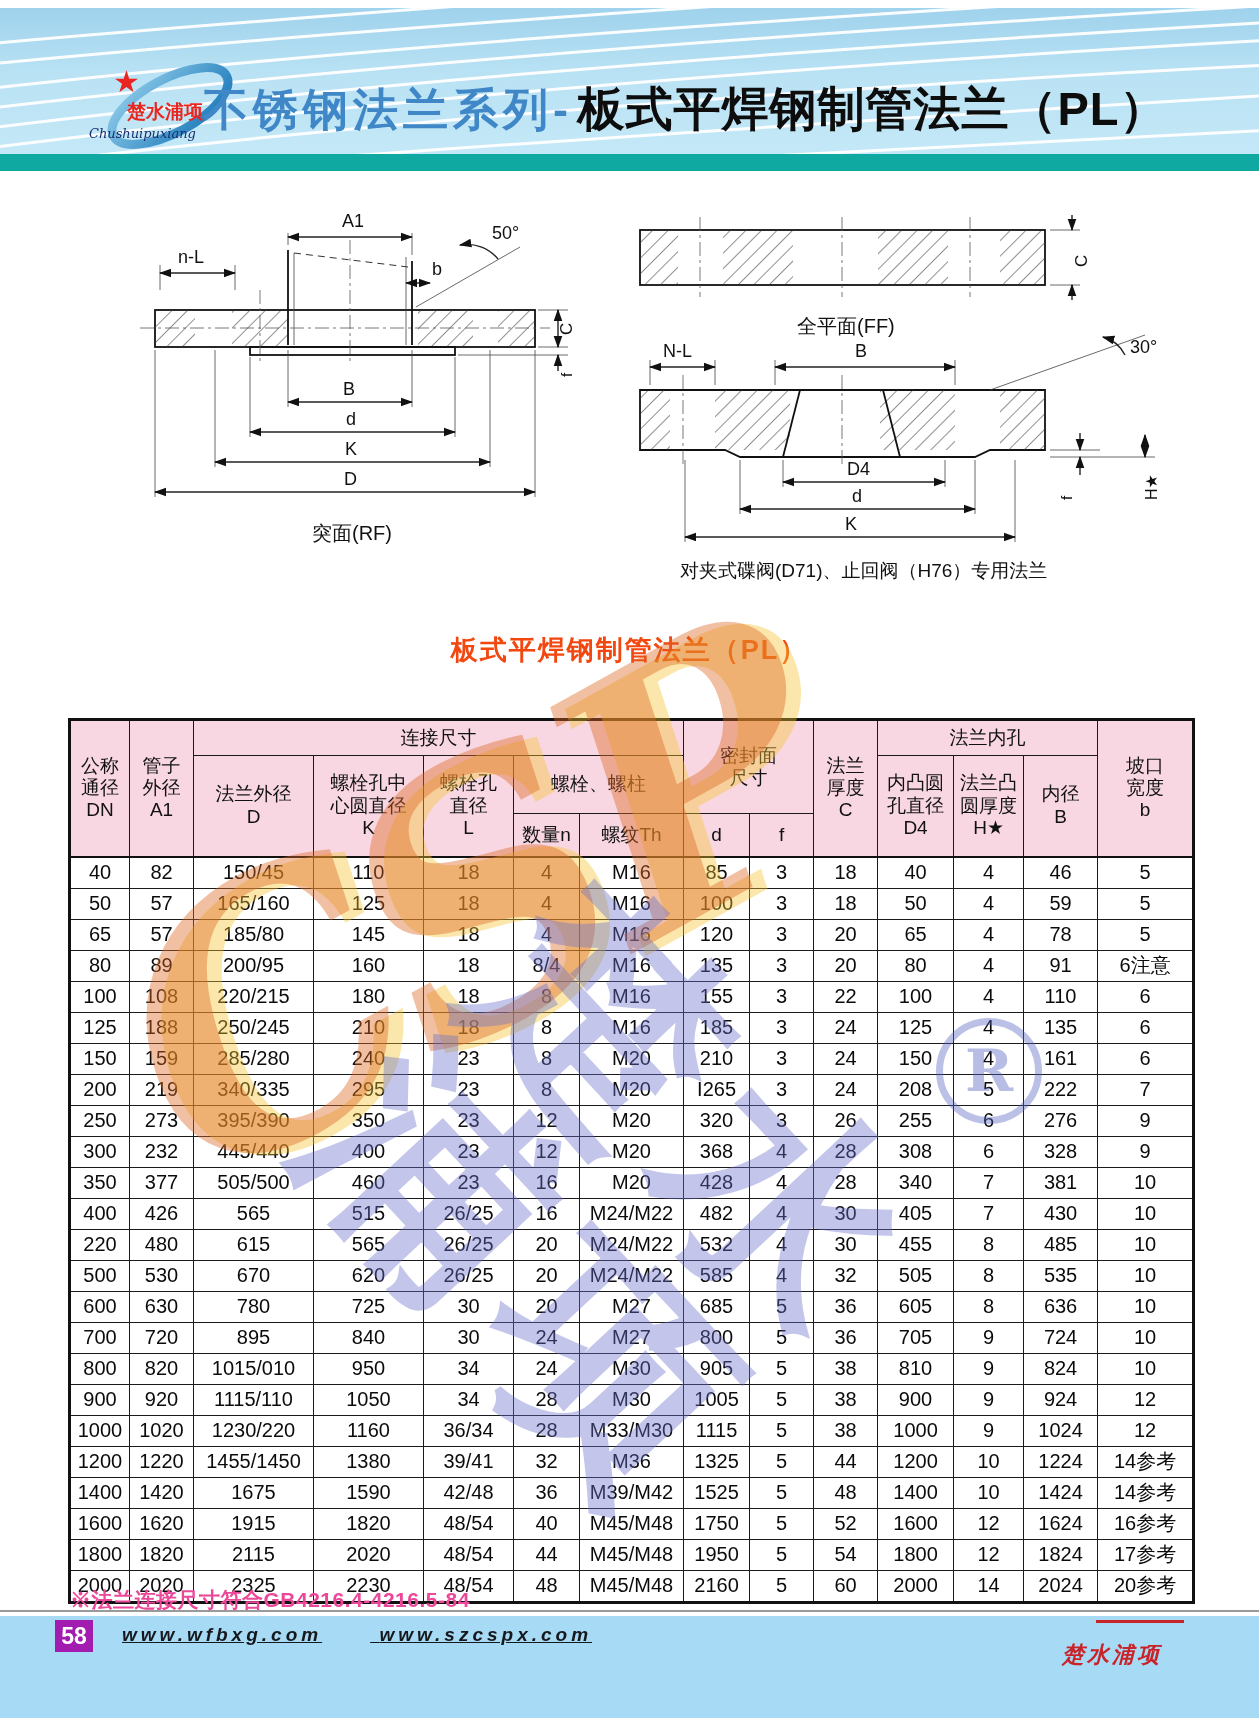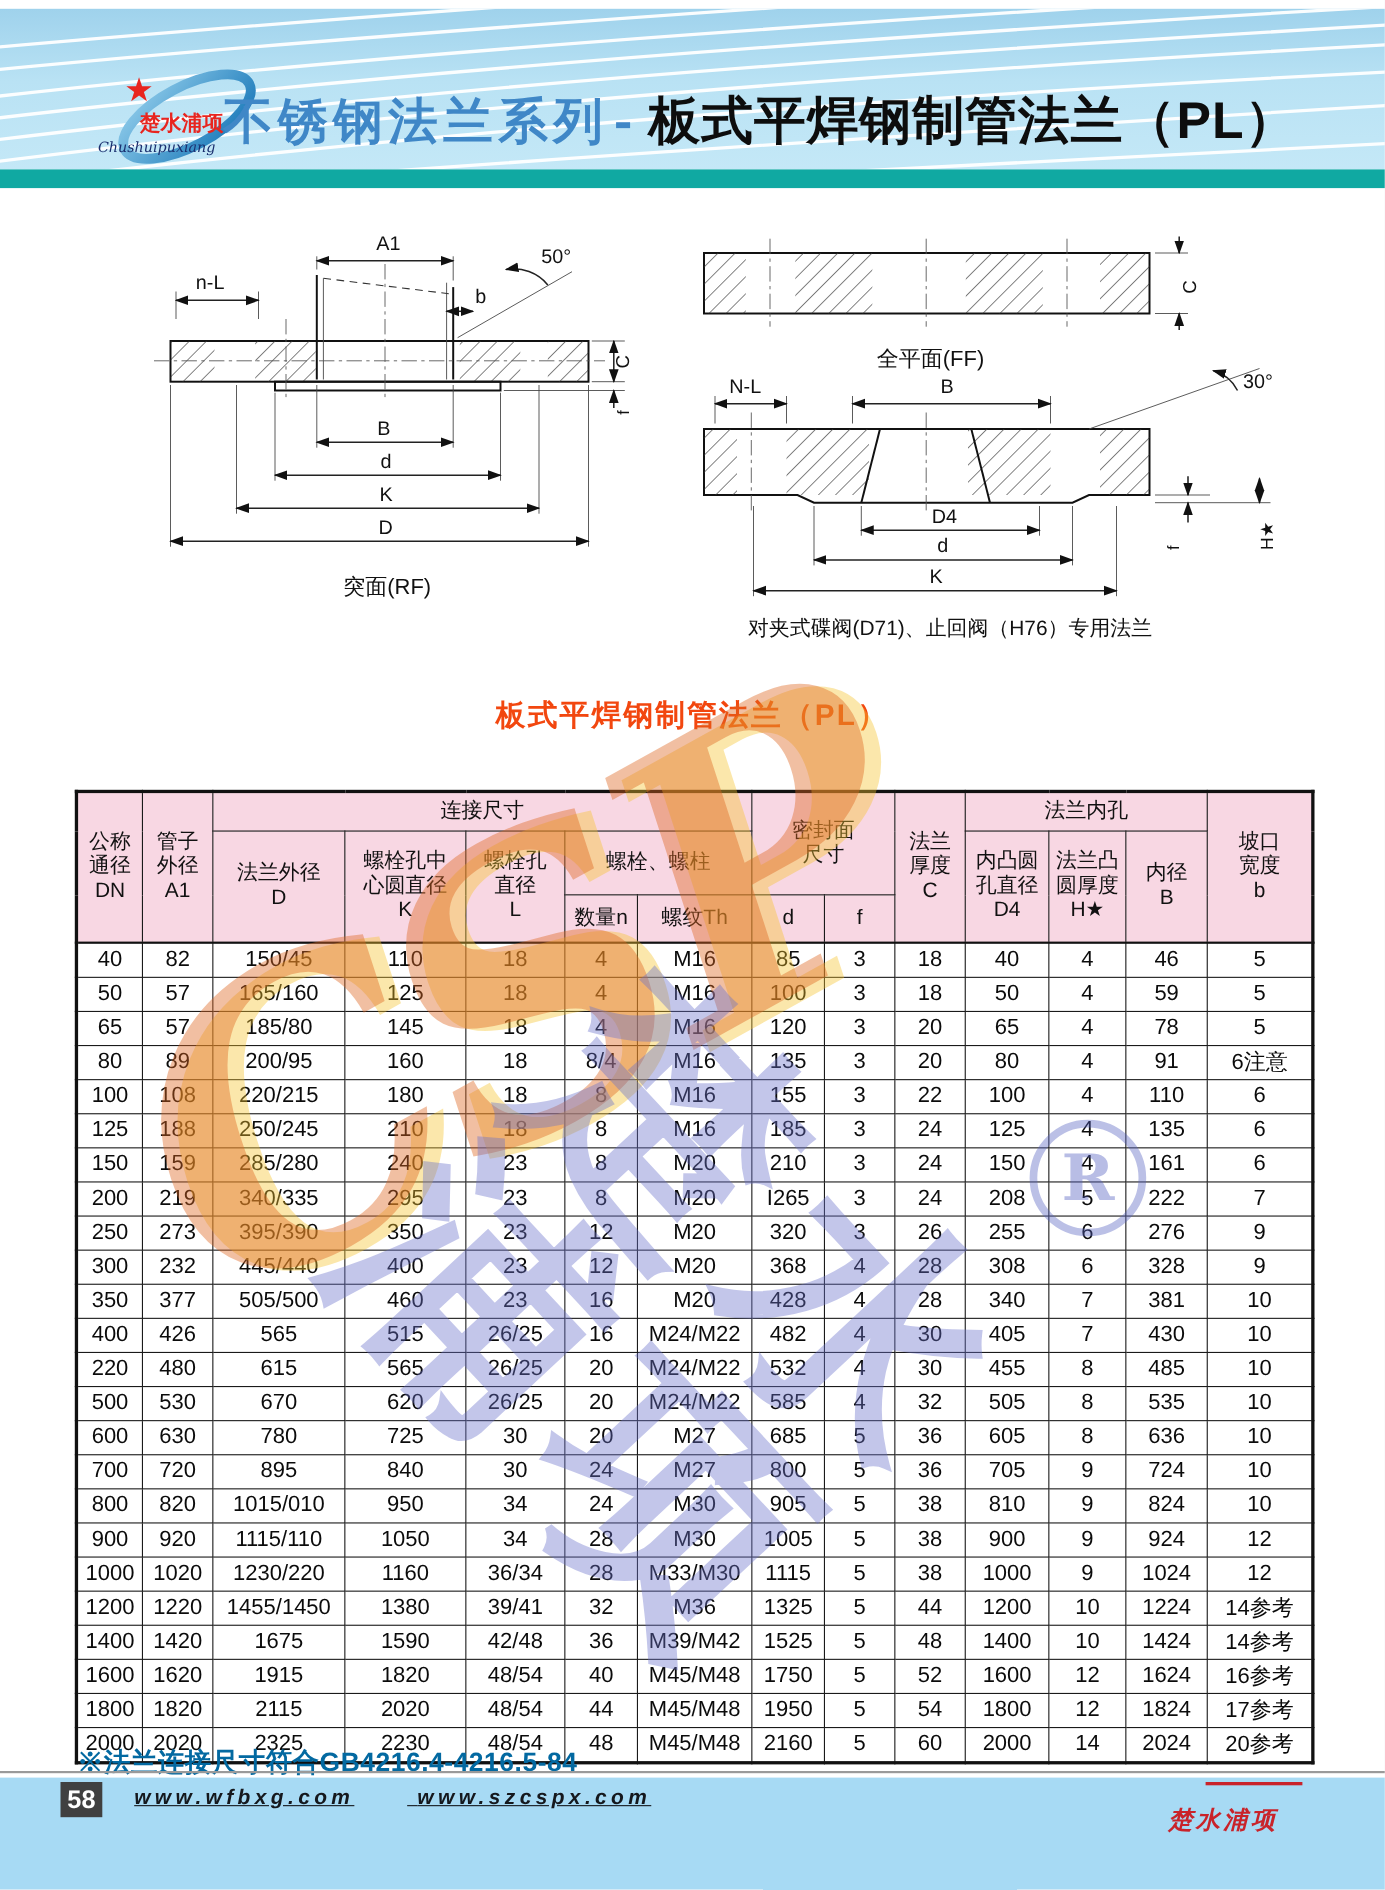--- a/index.html
+++ b/index.html
@@ -7,21 +7,21 @@
         font-family:"Liberation Sans",sans-serif;margin:0 auto;}
 
   
   .top-band{position:absolute;left:0;top:8px;width:1259px;height:146px;
             background:linear-gradient(180deg,#9fd2ec 0%,#b9e2f4 45%,#c4e8f7 100%);}
   .top-band svg{position:absolute;left:0;top:0;}
   .teal-bar{position:absolute;left:0;top:154px;width:1259px;height:17px;background:#0fa;
             background:#10a9a2;}
   .logo{position:absolute;left:75px;top:48px;width:180px;height:115px;}
   .title-row{position:absolute;left:203px;top:78px;white-space:nowrap;}
-  .series-title{font-size:45px;font-weight:700;color:#3f87c7;letter-spacing:5px;font-family:Liberation Mono, monospace;}
+  .series-title{font-size:45px;font-weight:700;color:#3f87c7;letter-spacing:5px;}
   .page-title{font-size:47px;font-weight:900;color:#0d0d0d;letter-spacing:1px;}
 
   
   .drawing{position:absolute;}
   .drawing text{font-family:"Liberation Sans",sans-serif;fill:#111;}
   .dim{stroke:#222;stroke-width:1.4;fill:none;}
   .thin{stroke:#444;stroke-width:0.8;fill:none;}
   .cl{stroke:#555;stroke-width:0.8;stroke-dasharray:14 4 3 4;fill:none;}
   .dash{stroke:#333;stroke-width:1;stroke-dasharray:7 5;fill:none;}
   .outline{stroke:#111;stroke-width:1.8;fill:none;}
@@ -35,26 +35,26 @@
   
   .spec-table{position:absolute;left:68px;top:718px;width:1124px;border-collapse:collapse;
               table-layout:fixed;border:3px solid #111;}
   .spec-table th,.spec-table td{border:1px solid #1a1a1a;padding:0;text-align:center;vertical-align:middle;}
   .spec-table thead th{background:#f8d7e3;font-weight:500;font-size:19px;line-height:1.18;
                        white-space:pre-line;color:#111;}
   .spec-table thead{border-bottom:2.5px solid #111;}
   .spec-table tbody td{font-size:20px;height:30px;color:#0b0b0b;font-weight:500;}
   .tr1{height:36px;} .tr2{height:58px;} .tr3{height:43px;}
 
-  .note{position:absolute;left:70px;top:1586px;font-size:24px;font-weight:600;color:#0369a1;letter-spacing:0.5px;}
+  .note{position:absolute;left:70px;top:1586px;font-size:21px;font-weight:600;color:#ec4899;letter-spacing:0.5px;}
 
   
   .grey-rule{position:absolute;left:0;top:1610px;width:1259px;height:2px;background:#9a9a9a;}
   .bottom-bar{position:absolute;left:0;top:1616px;width:1259px;height:102px;background:#a7daf4;}
-  .page-num{position:absolute;left:55px;top:1620px;width:38px;height:32px;background:#404040;
+  .page-num{position:absolute;left:55px;top:1620px;width:38px;height:32px;background:#a21caf;
             color:#fff;font-size:23px;font-weight:700;display:flex;align-items:center;justify-content:center;}
   .urls{position:absolute;left:122px;top:1624px;font-size:19px;font-weight:700;font-style:italic;
         color:#15181d;letter-spacing:4px;text-decoration:underline;}
   .urls span{margin-right:48px;}
   .brand-foot{position:absolute;left:1062px;top:1640px;color:#c9232a;font-size:22px;font-weight:700;
               font-style:italic;font-family:"DejaVu Serif",serif;letter-spacing:3px;}
   .brand-rule{position:absolute;left:1096px;top:1620px;width:88px;height:3px;background:#c9232a;}
 
   
   .wm{position:absolute;pointer-events:none;z-index:6;}

